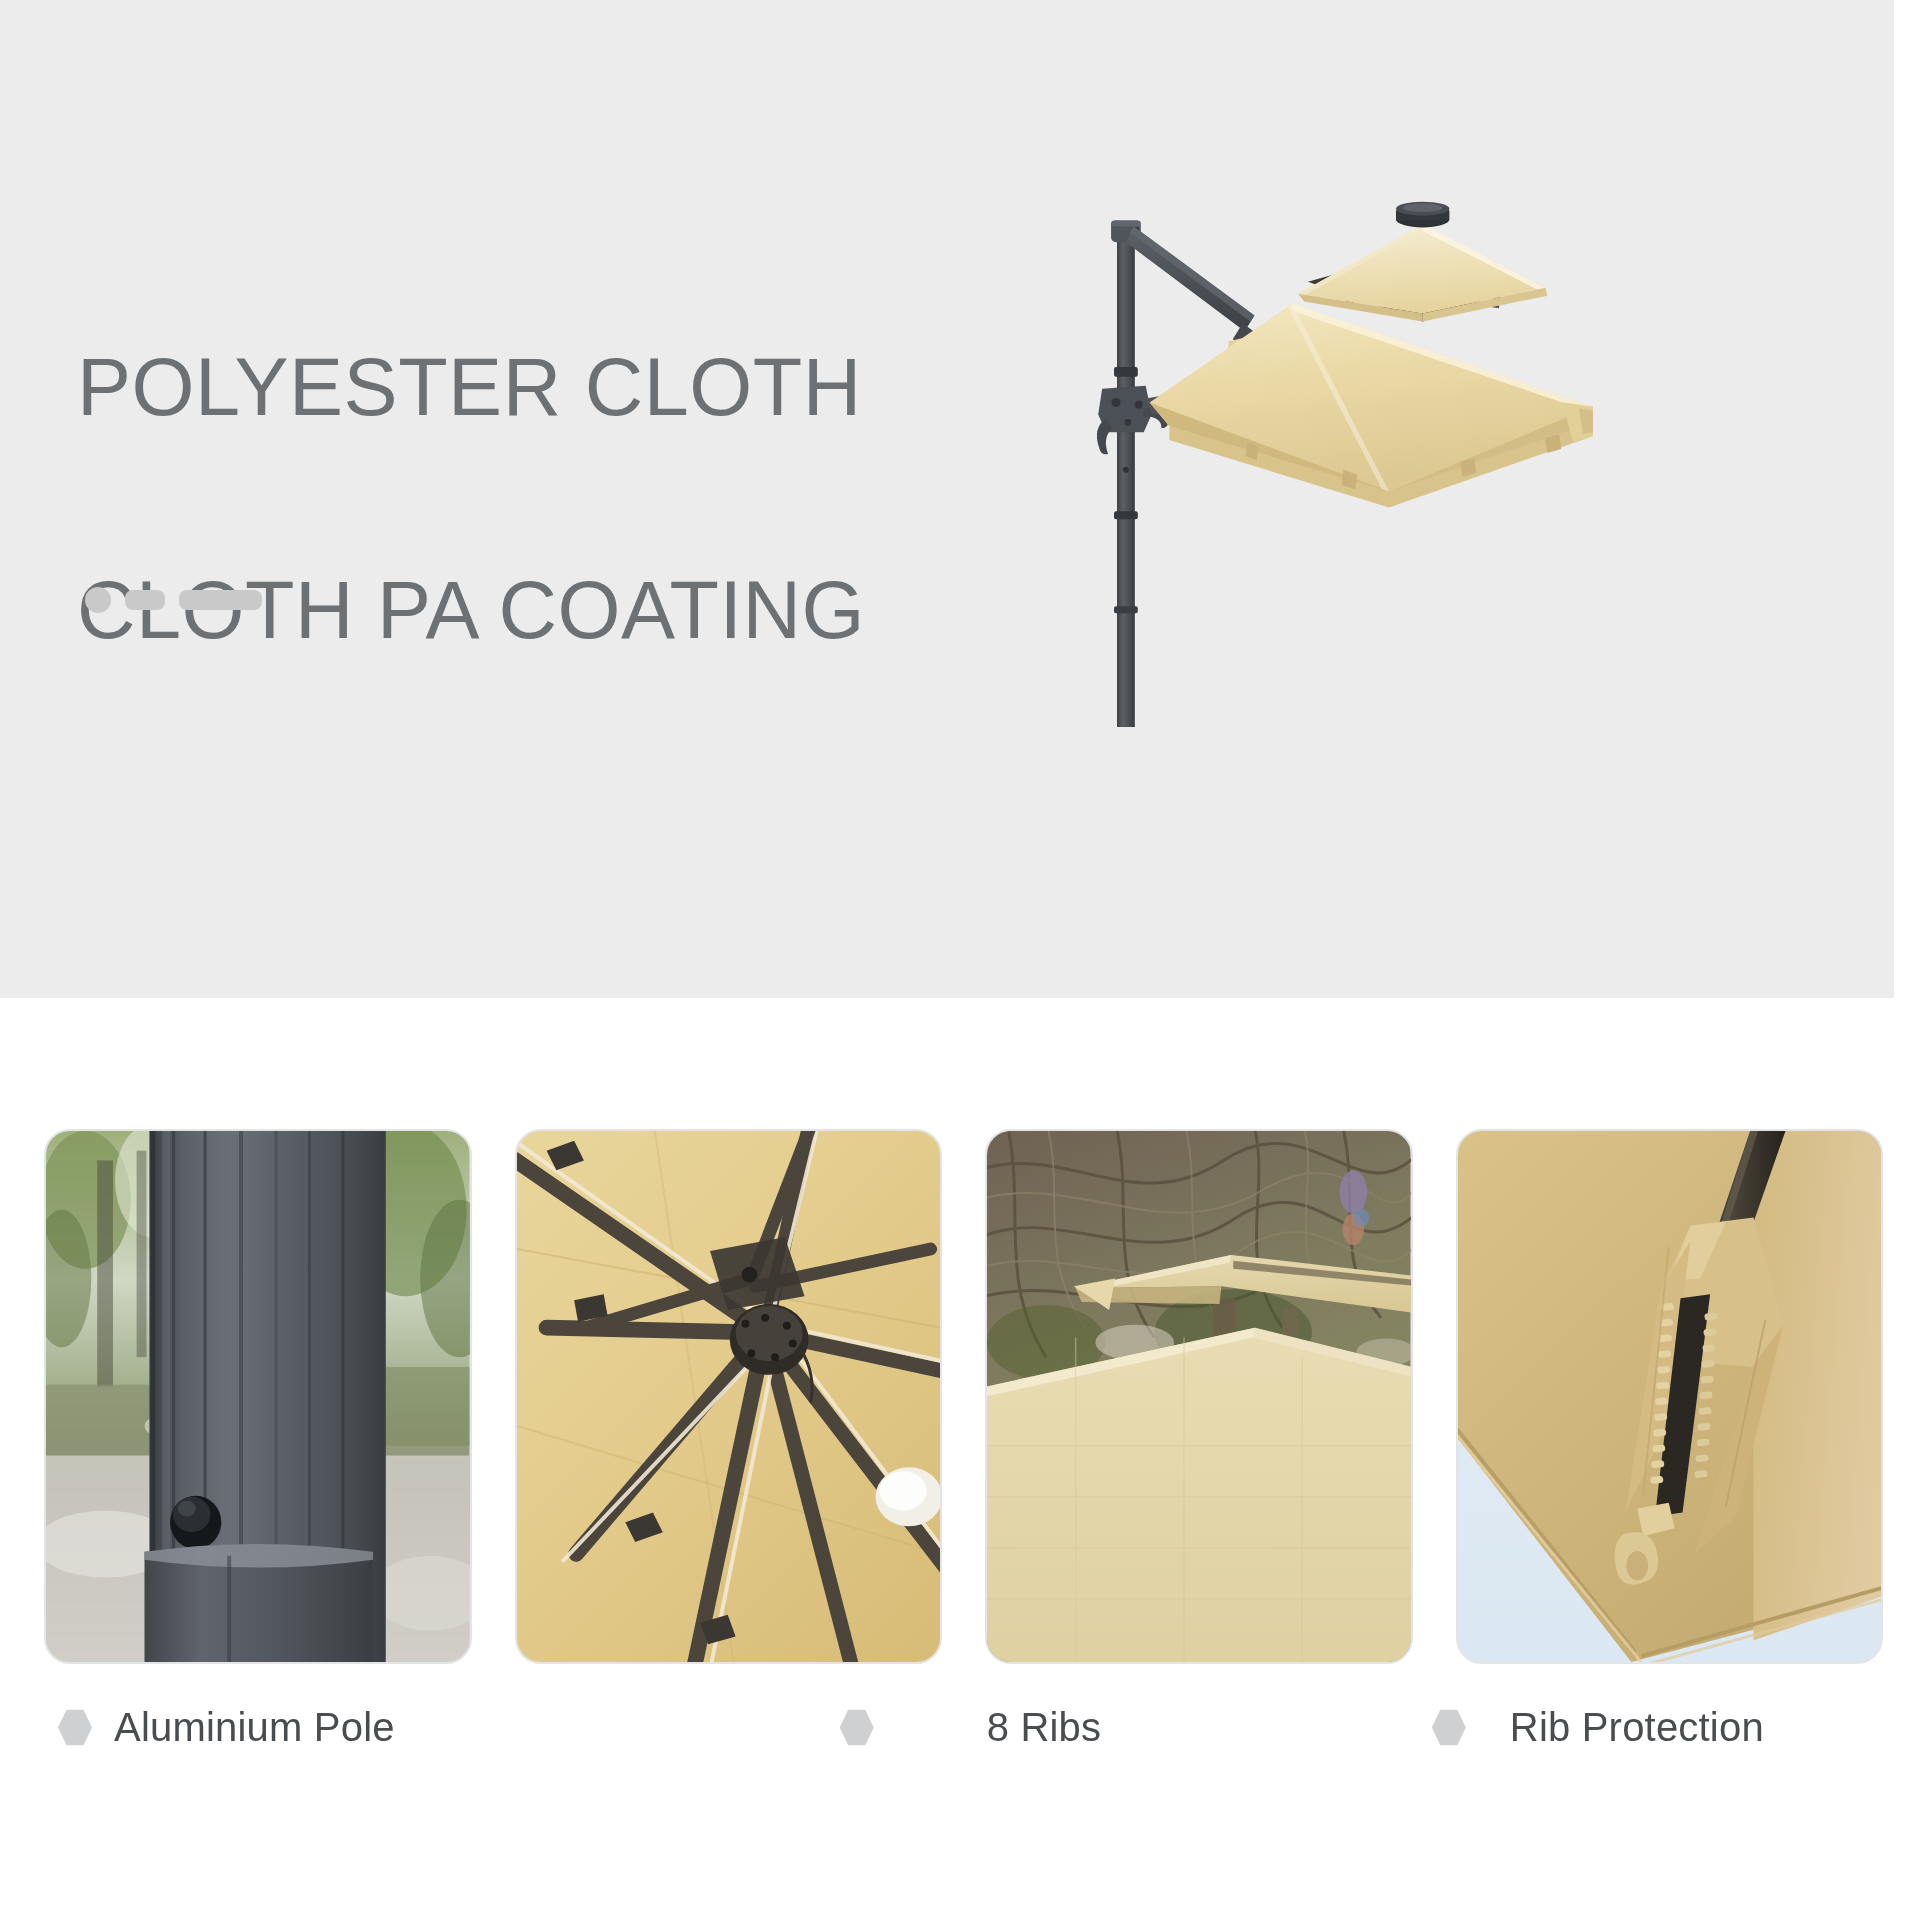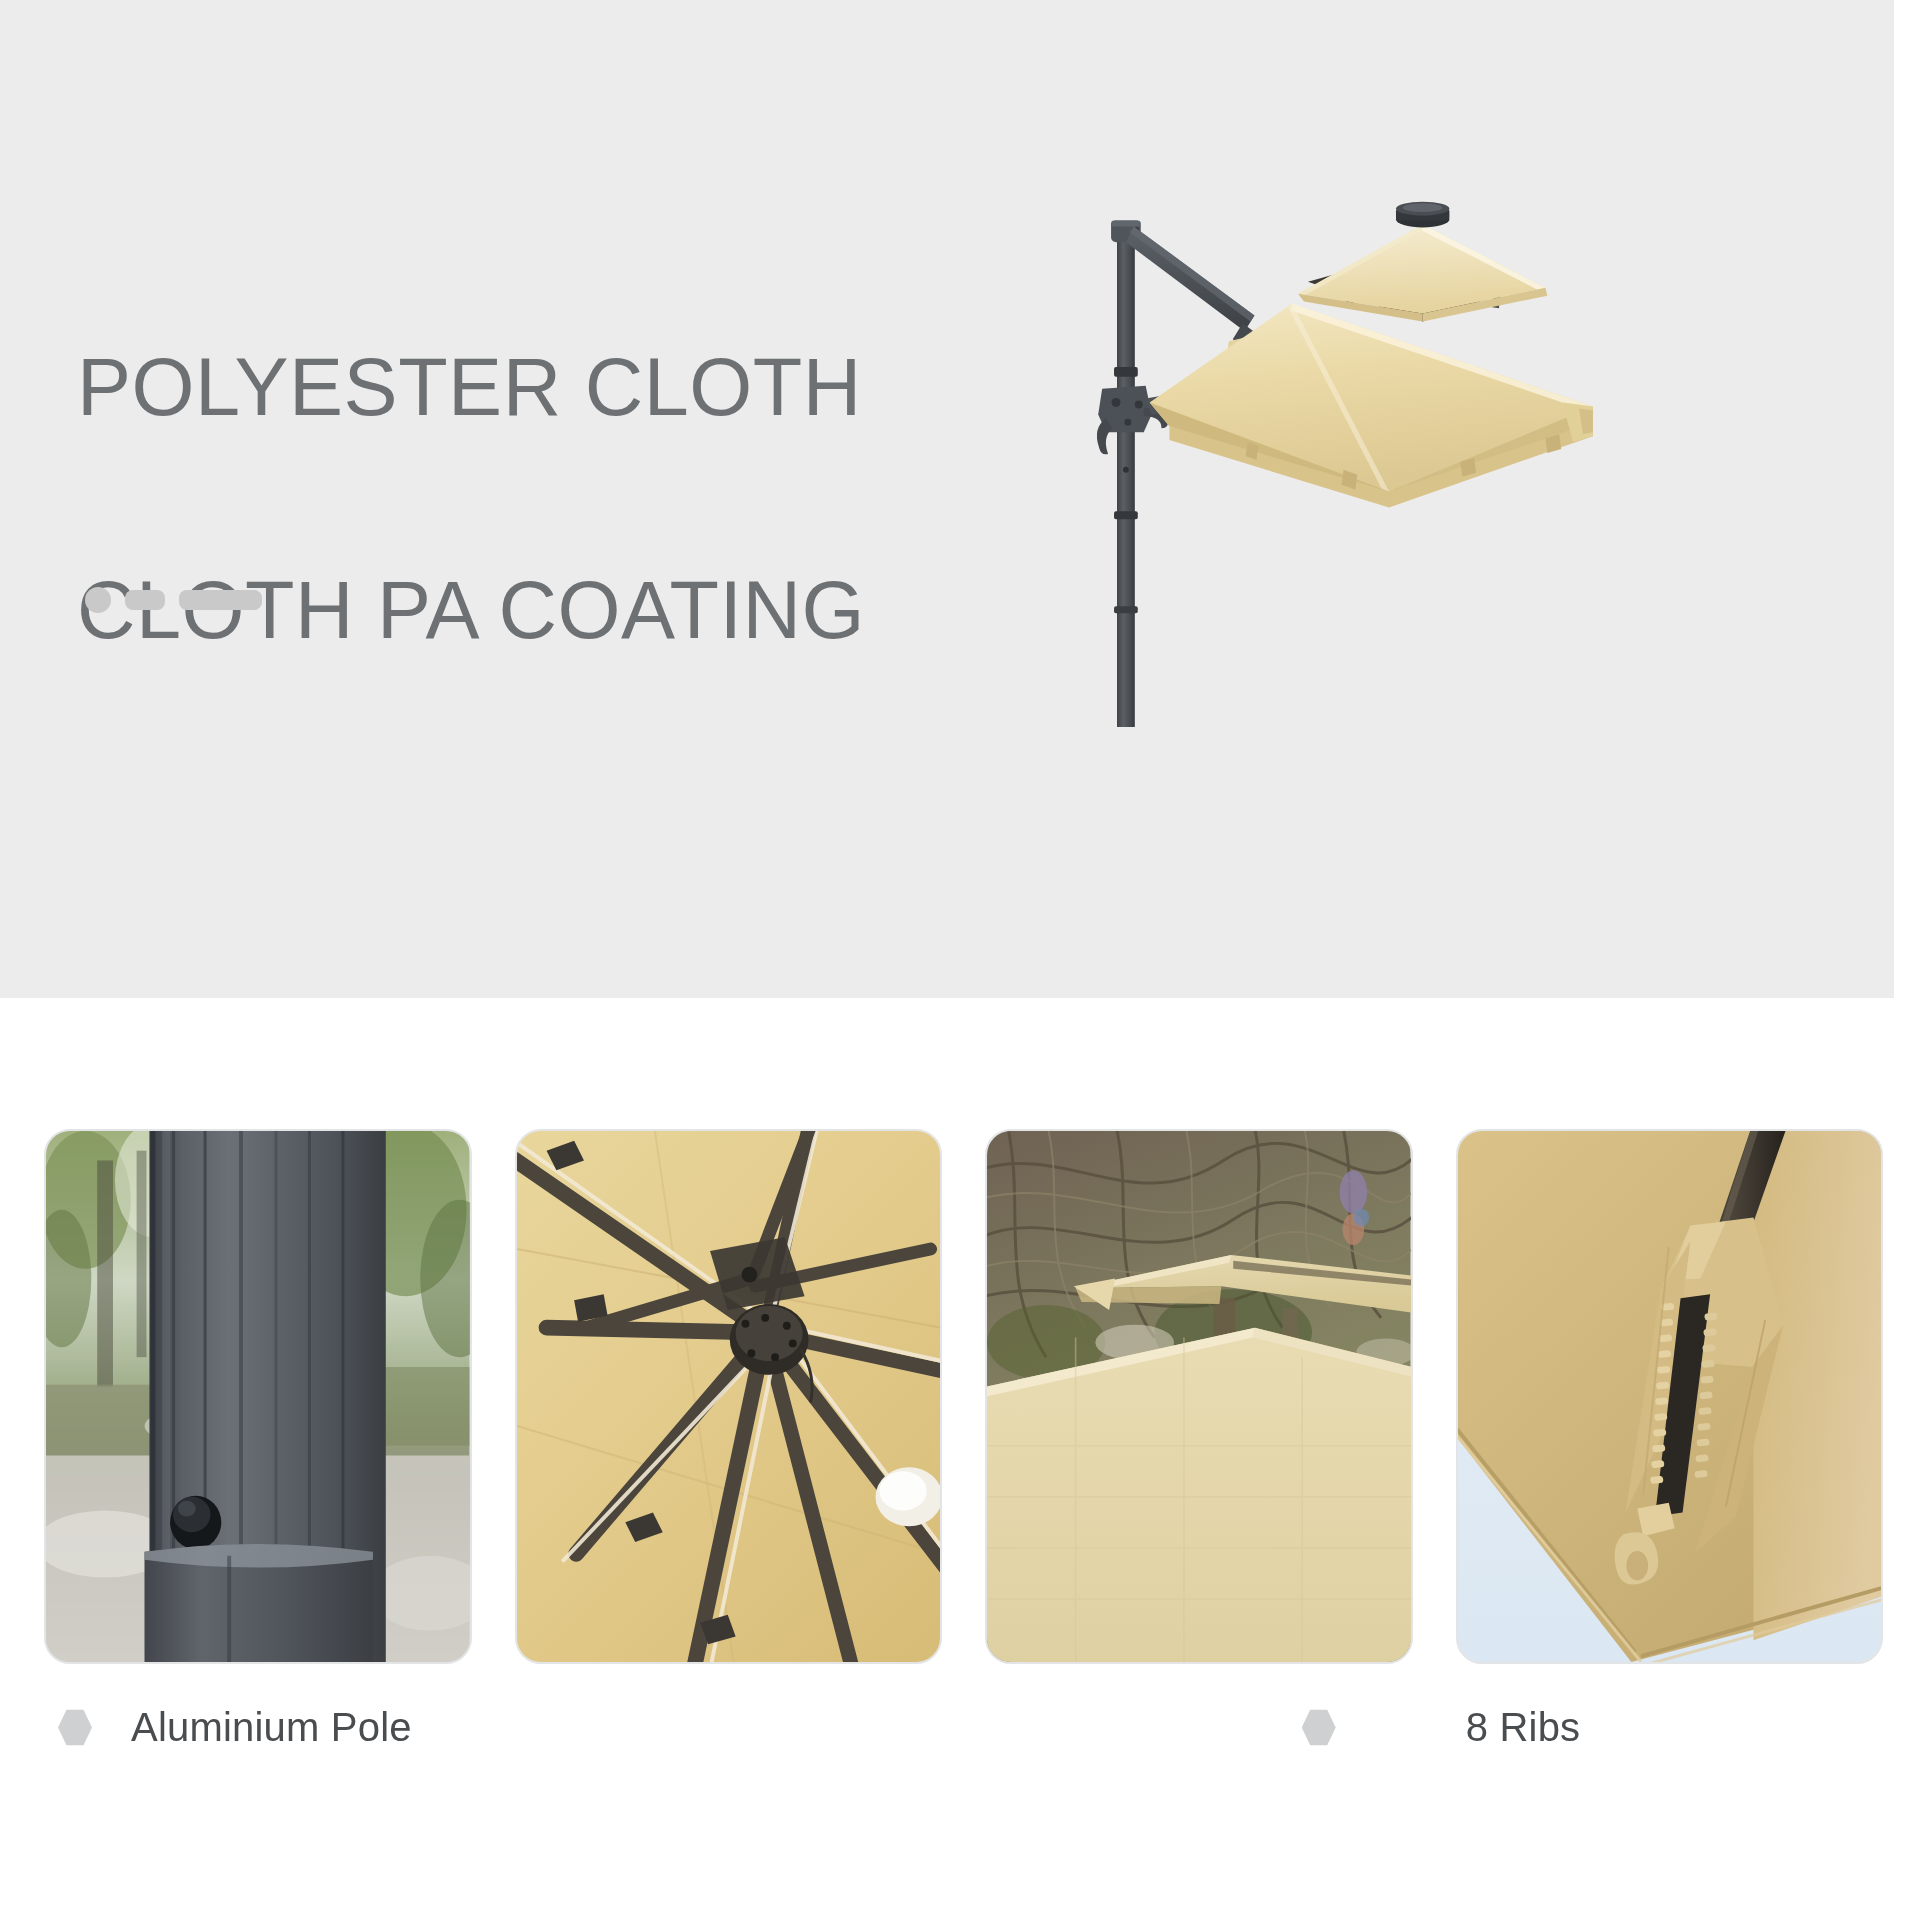--- a/index.html
+++ b/index.html
@@ -51,21 +51,21 @@
   .thumb svg { display:block; width:100%; height:100%; }
 
   
   .captions {
     position:absolute; left:44px; top:1683px;
     width:1839px; height:89px;
     display:flex; gap:43px;
   }
   .caption {
     flex:1 1 0; display:flex; align-items:center;
-    justify-content:flex-start; gap:39px;
+    justify-content:flex-start; gap:22px;
     padding-left:18px;
   }
   .caption.c2, .caption.c3, .caption.c4 { justify-content:center; }
   .hex {
     width:34px; height:38px; flex:0 0 auto;
     background:#cfd0d1;
     clip-path:polygon(25% 3%, 75% 3%, 100% 50%, 75% 97%, 25% 97%, 0% 50%);
   }
   .caption-label {
     font-size:40px; color:#4a4d50; font-weight:400;
@@ -518,14 +518,18 @@
     <span class="hex"></span>
     <span class="caption-label">Aluminium Pole</span>
   </div>
 
   <div class="caption c2">
     <span class="hex"></span>
     <span class="caption-label">8 Ribs</span>
   </div>
 
 
+  <div class="caption c4">
+    <span class="hex"></span>
+    <span class="caption-label">Rib Protection</span>
+  </div>
 </div>
 
 
 </body></html>

